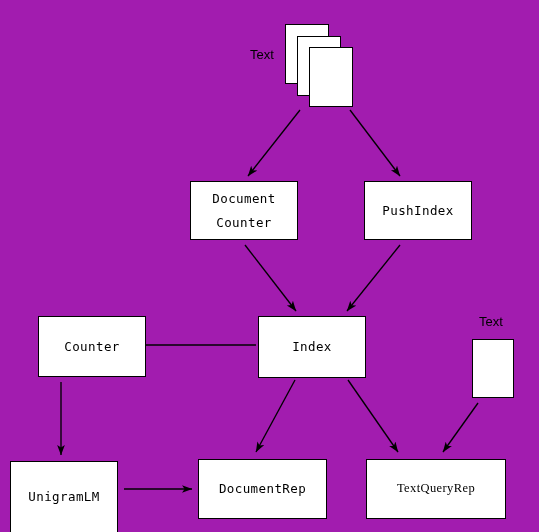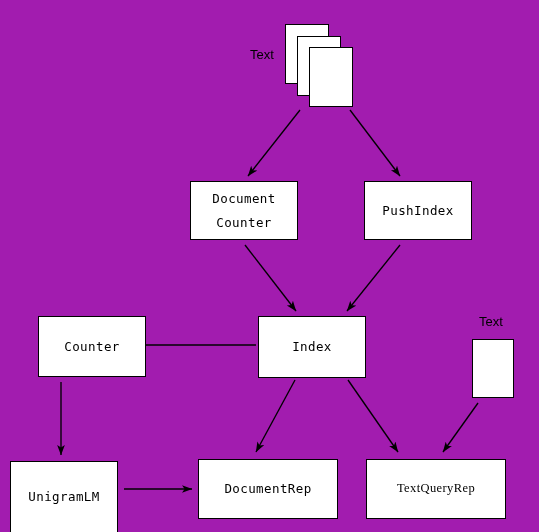--- a/index.html
+++ b/index.html
@@ -90,17 +90,17 @@
 
   <div class="plain-label" style="left:479px; top:314px;">Text</div>
 
   <div id="node-layer">
       <div class="node-box" style="left: 190px; top: 181px; width: 108px; height: 59px;"><span>Document</span><span>Counter</span></div>
       <div class="node-box" style="left: 350px; top: 181px; width: 108px; height: 59px; margin-left: 14px;"><span>PushIndex</span></div>
       <div class="node-box" style="left: 10px; top: 316px; width: 108px; height: 61px; margin-left: 28px;"><span>Counter</span></div>
       <div class="node-box" style="left: 258px; top: 316px; width: 108px; height: 62px;"><span>Index</span></div>
       <div class="node-box" style="left: 472px; top: 339px; width: 42px; height: 59px;"></div>
       <div class="node-box" style="left: 10px; top: 461px; width: 108px; height: 72px;"><span>UnigramLM</span></div>
-      <div class="node-box" style="left: 198px; top: 459px; width: 140px; height: 60px;"><span>DocumentRep</span></div>
+      <div class="node-box" style="left: 198px; top: 459px; width: 129px; height: 60px;"><span>DocumentRep</span></div>
       <div class="node-box" style="left: 366px; top: 459px; width: 140px; height: 60px; font-family: Liberation Serif, serif;"><span>TextQueryRep</span></div>
     </div>
 
 </div>
 
 </body></html>

